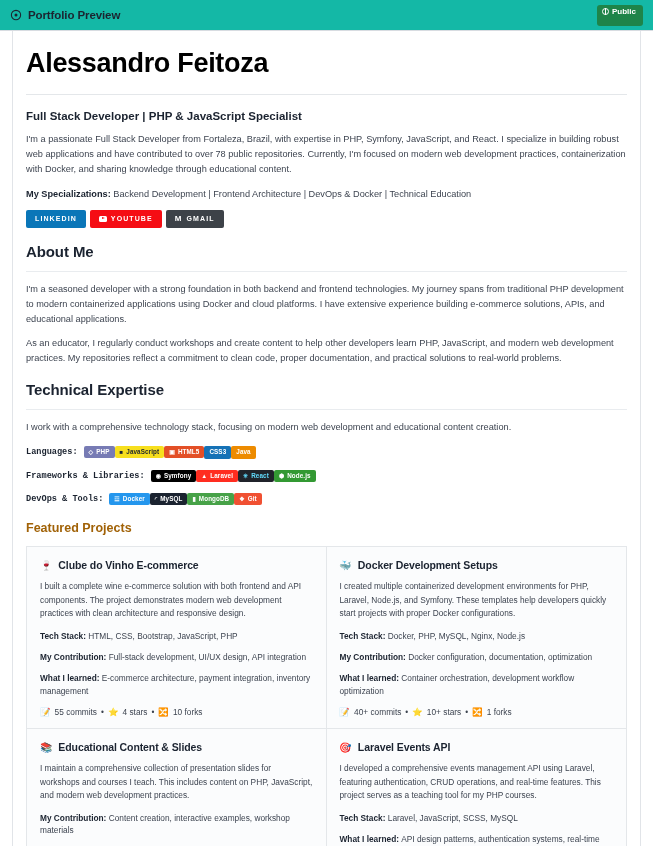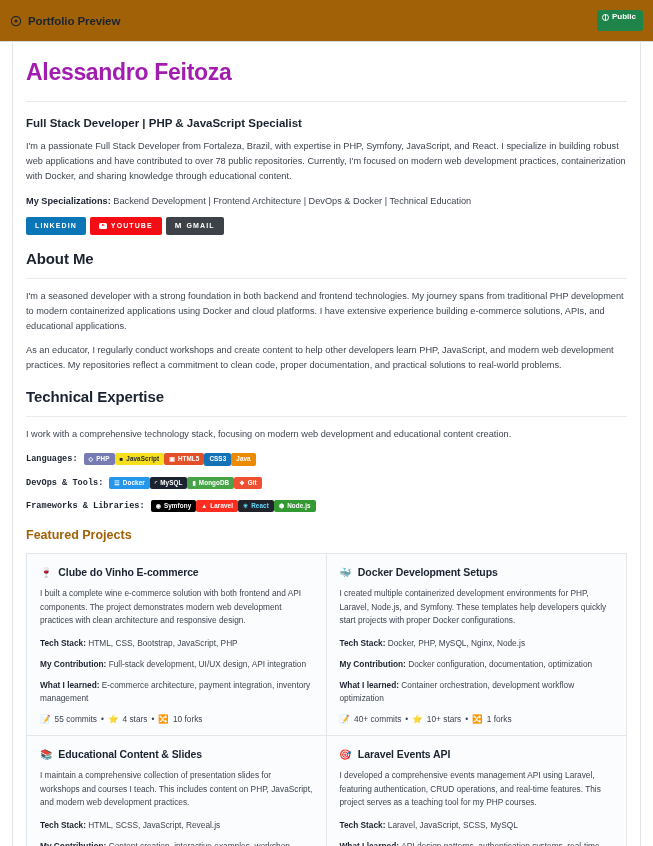--- a/index.html
+++ b/index.html
@@ -5,26 +5,26 @@
   * { box-sizing: border-box; margin: 0; padding: 0; }
   html, body {
     width: 653px;
     height: 846px;
     background: #fff;
     font-family: "Liberation Sans", sans-serif;
     color: #24292f;
     overflow: hidden;
   }
   .topbar {
-    height: 42px;
+    height: 31px;
     border-bottom: 1px solid #d8dce1;
     display: flex;
     align-items: center;
     padding: 0 10px;
-    background: #a16207;
+    background: #14b8a6;
   }
   .topbar-left { display: flex; align-items: center; gap: 6px; }
   .eye-icon {
     width: 12px; height: 12px;
     display: inline-flex; align-items: center; justify-content: center;
     color: #1c2430;
   }
   .topbar-title {
     font-size: 11.5px;
     font-weight: bold;
@@ -53,23 +53,23 @@
     content: "";
     position: absolute; left: 2.5px; top: -1px;
     width: 0; height: 7px;
     border-left: 1px solid #fff;
   }
   .page {
     padding: 0 12px;
   }
   .wrap { border-left: 1px solid #e1e4e8; border-right: 1px solid #e1e4e8; padding: 0 13px;}
   h1.name {
-    font-size: 23px;
-    font-weight: bold;
-    color: #a21caf;
+    font-size: 27px;
+    font-weight: bold;
+    color: #000000;
     padding-top: 17px;
     letter-spacing: -0.3px;
   }
   .rule {
     border-bottom: 1px solid #e4e7ea;
     margin: 15px 0 0 0;
   }
   h2.sec {
     font-size: 15px;
     font-weight: bold;
@@ -234,51 +234,51 @@
           </span><span class="badge" style="background: rgb(227, 79, 38); color: rgb(255, 255, 255);">
             <span class="bi">▣</span>
             <span>HTML5</span>
           </span><span class="badge" style="background: rgb(21, 114, 182); color: rgb(255, 255, 255);">
             <span>CSS3</span>
           </span><span class="badge" style="background: rgb(237, 139, 0); color: rgb(255, 255, 255);">
             <span>Java</span>
           </span></span>
   </div>
   <div class="stackrow">
+    <span class="lbl">Frameworks &amp; Libraries:</span>
+    <span class="badge-host"><span class="badge" style="background: rgb(0, 0, 0); color: rgb(255, 255, 255);">
+            <span class="bi">◉</span>
+            <span>Symfony</span>
+          </span><span class="badge" style="background: rgb(255, 45, 32); color: rgb(255, 255, 255);">
+            <span class="bi">▲</span>
+            <span>Laravel</span>
+          </span><span class="badge" style="background: rgb(32, 35, 42); color: rgb(97, 218, 251);">
+            <span class="bi">✳</span>
+            <span>React</span>
+          </span><span class="badge" style="background: rgb(51, 153, 51); color: rgb(255, 255, 255);">
+            <span class="bi">⬢</span>
+            <span>Node.js</span>
+          </span></span>
+  </div>
+  <div class="stackrow">
     <span class="lbl">DevOps &amp; Tools:</span>
     <span class="badge-host"><span class="badge" style="background: rgb(36, 150, 237); color: rgb(255, 255, 255);">
             <span class="bi">☲</span>
             <span>Docker</span>
           </span><span class="badge" style="background: rgb(27, 35, 48); color: rgb(255, 255, 255);">
             <span class="bi">◜</span>
             <span>MySQL</span>
           </span><span class="badge" style="background: rgb(71, 162, 72); color: rgb(255, 255, 255);">
             <span class="bi">▮</span>
             <span>MongoDB</span>
           </span><span class="badge" style="background: rgb(240, 80, 50); color: rgb(255, 255, 255);">
             <span class="bi">❖</span>
             <span>Git</span>
           </span></span>
   </div>
-  <div class="stackrow">
-    <span class="lbl">Frameworks &amp; Libraries:</span>
-    <span class="badge-host"><span class="badge" style="background: rgb(0, 0, 0); color: rgb(255, 255, 255);">
-            <span class="bi">◉</span>
-            <span>Symfony</span>
-          </span><span class="badge" style="background: rgb(255, 45, 32); color: rgb(255, 255, 255);">
-            <span class="bi">▲</span>
-            <span>Laravel</span>
-          </span><span class="badge" style="background: rgb(32, 35, 42); color: rgb(97, 218, 251);">
-            <span class="bi">✳</span>
-            <span>React</span>
-          </span><span class="badge" style="background: rgb(51, 153, 51); color: rgb(255, 255, 255);">
-            <span class="bi">⬢</span>
-            <span>Node.js</span>
-          </span></span>
-  </div>
 
   <h2 class="fp">Featured Projects</h2>
   <div class="grid" id="projects-grid">
         <div class="card">
           <div class="card-title">
             <span class="ci">🍷</span>
             <span>Clube do Vinho E-commerce</span>
           </div>
           <div class="card-desc">I built a complete wine e-commerce solution with both frontend and API components. The project demonstrates modern web development practices with clean architecture and responsive design.</div>
           <div class="kv"><b>Tech Stack: </b><span>HTML, CSS, Bootstrap, JavaScript, PHP</span></div>
@@ -314,21 +314,20 @@
             <span class="si">🔀</span>
             <span>1 forks</span>
           </div>
         </div>
         <div class="card">
           <div class="card-title">
             <span class="ci">📚</span>
             <span>Educational Content &amp; Slides</span>
           </div>
           <div class="card-desc">I maintain a comprehensive collection of presentation slides for workshops and courses I teach. This includes content on PHP, JavaScript, and modern web development practices.</div>
-          <div class="kv"><b>Tech Stack: </b><span>HTML, SCSS, JavaScript, Reveal.js</span></div>
           <div class="kv"><b>My Contribution: </b><span>Content creation, interactive examples, workshop materials</span></div>
         </div>
         <div class="card">
           <div class="card-title">
             <span class="ci">🎯</span>
             <span>Laravel Events API</span>
           </div>
           <div class="card-desc">I developed a comprehensive events management API using Laravel, featuring authentication, CRUD operations, and real-time features. This project serves as a teaching tool for my PHP courses.</div>
           <div class="kv"><b>Tech Stack: </b><span>Laravel, JavaScript, SCSS, MySQL</span></div>
           <div class="kv"><b>What I learned: </b><span>API design patterns, authentication systems, real-time features</span></div>

